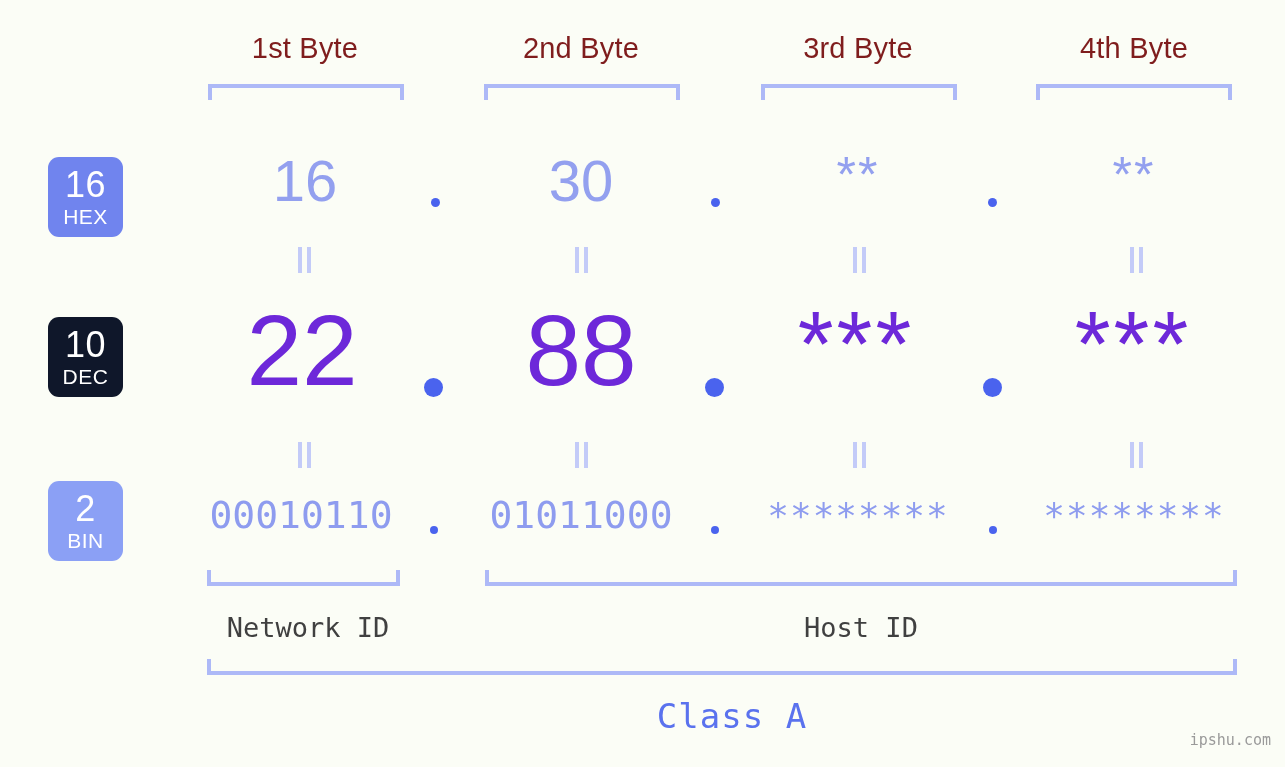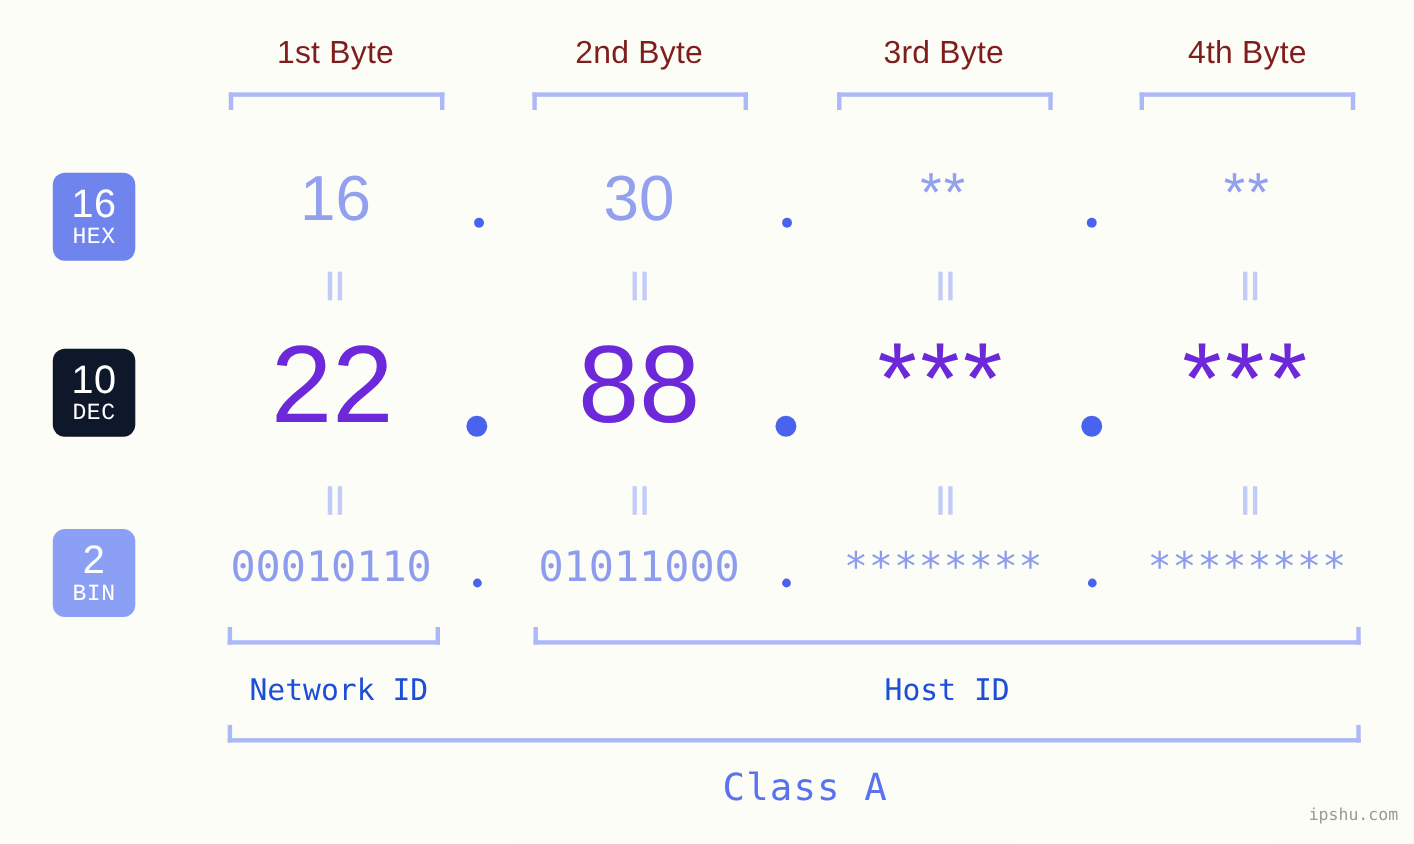--- a/index.html
+++ b/index.html
@@ -65,21 +65,20 @@
   }
   .badge .num {
     font-size: 36px;
     font-weight: 400;
     letter-spacing: 0.5px;
   }
   .badge .nm {
     font-size: 21px;
     margin-top: 3px;
     letter-spacing: 0.5px;
-    font-family: Liberation Mono, monospace;
   }
 
   
   .cell {
     position: absolute;
     width: 250px;
     text-align: center;
     line-height: 1;
     white-space: pre;
   }
@@ -146,21 +145,21 @@
     background: #c3cbf8;
   }
   .eq::before { left: 4px; }
   .eq::after  { left: 13px; }
 
   
   .id-label {
     position: absolute;
     text-align: center;
     font-size: 27px;
-    color: #1d4ed8;
+    color: #404040;
     font-family: "DejaVu Sans Mono", monospace;
     letter-spacing: 0px;
   }
 
   .class-label {
     position: absolute;
     text-align: center;
     font-size: 34px;
     color: #5a72ee;
     font-family: "DejaVu Sans Mono", monospace;

